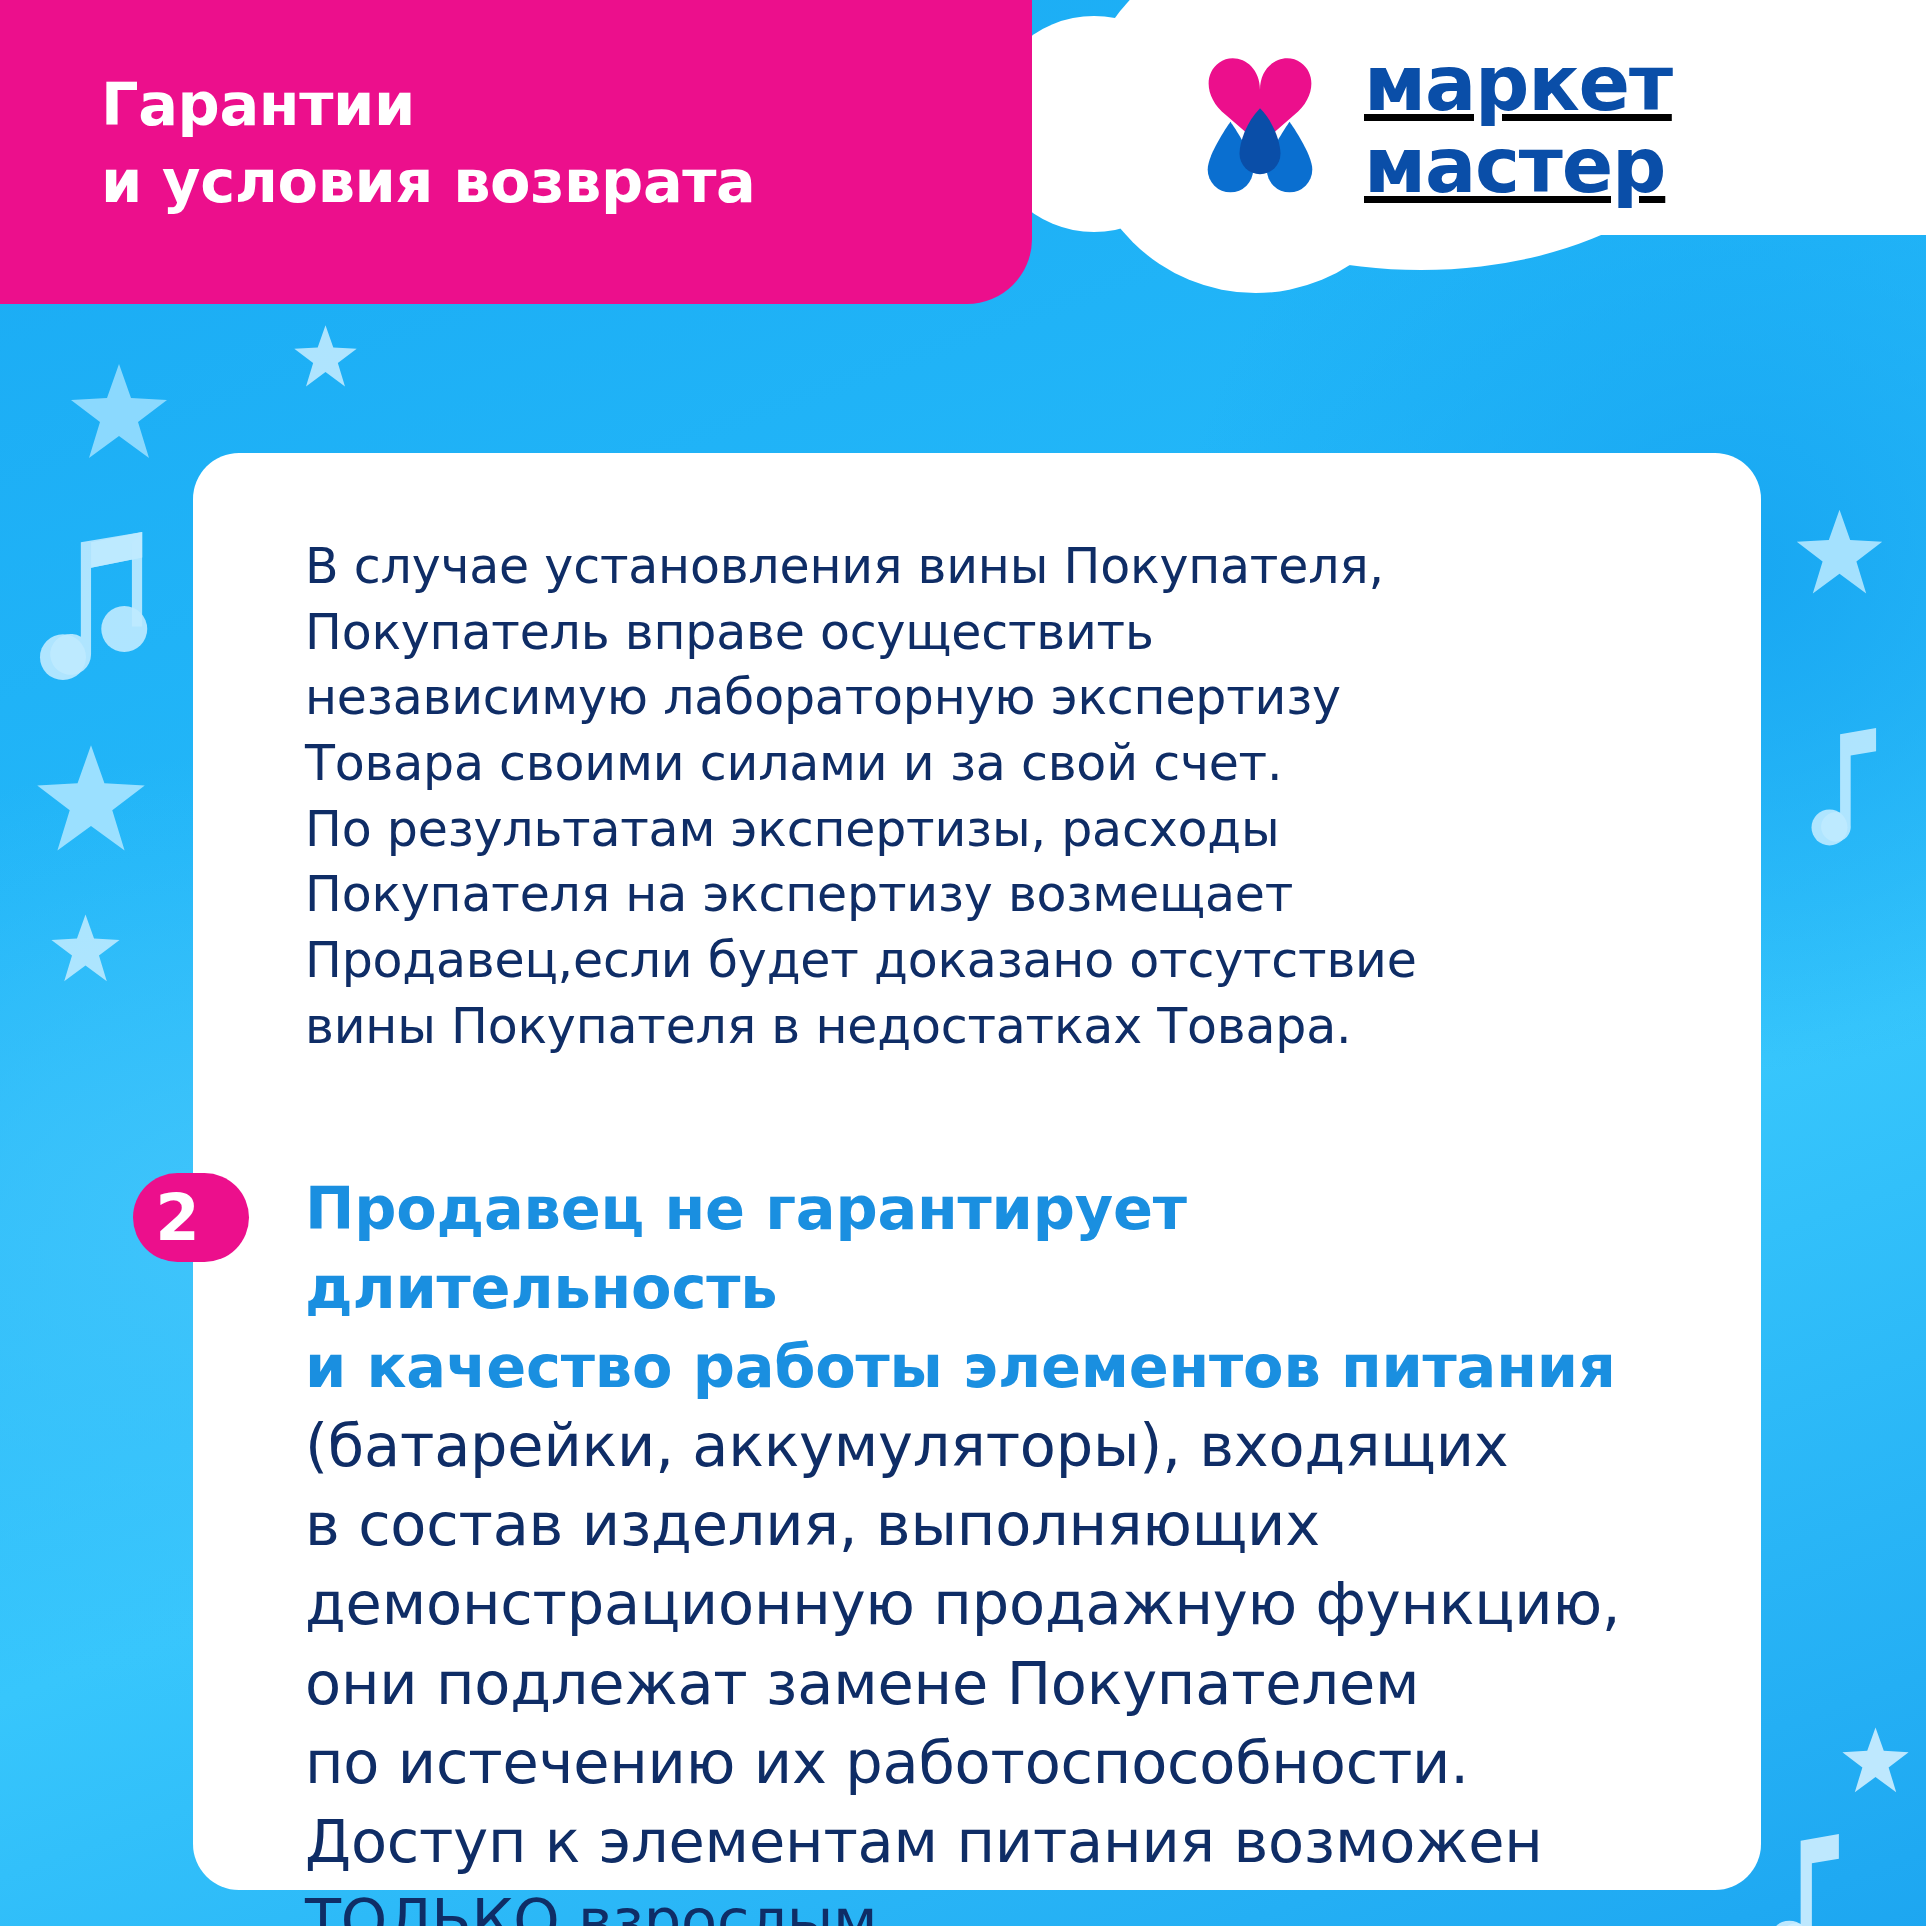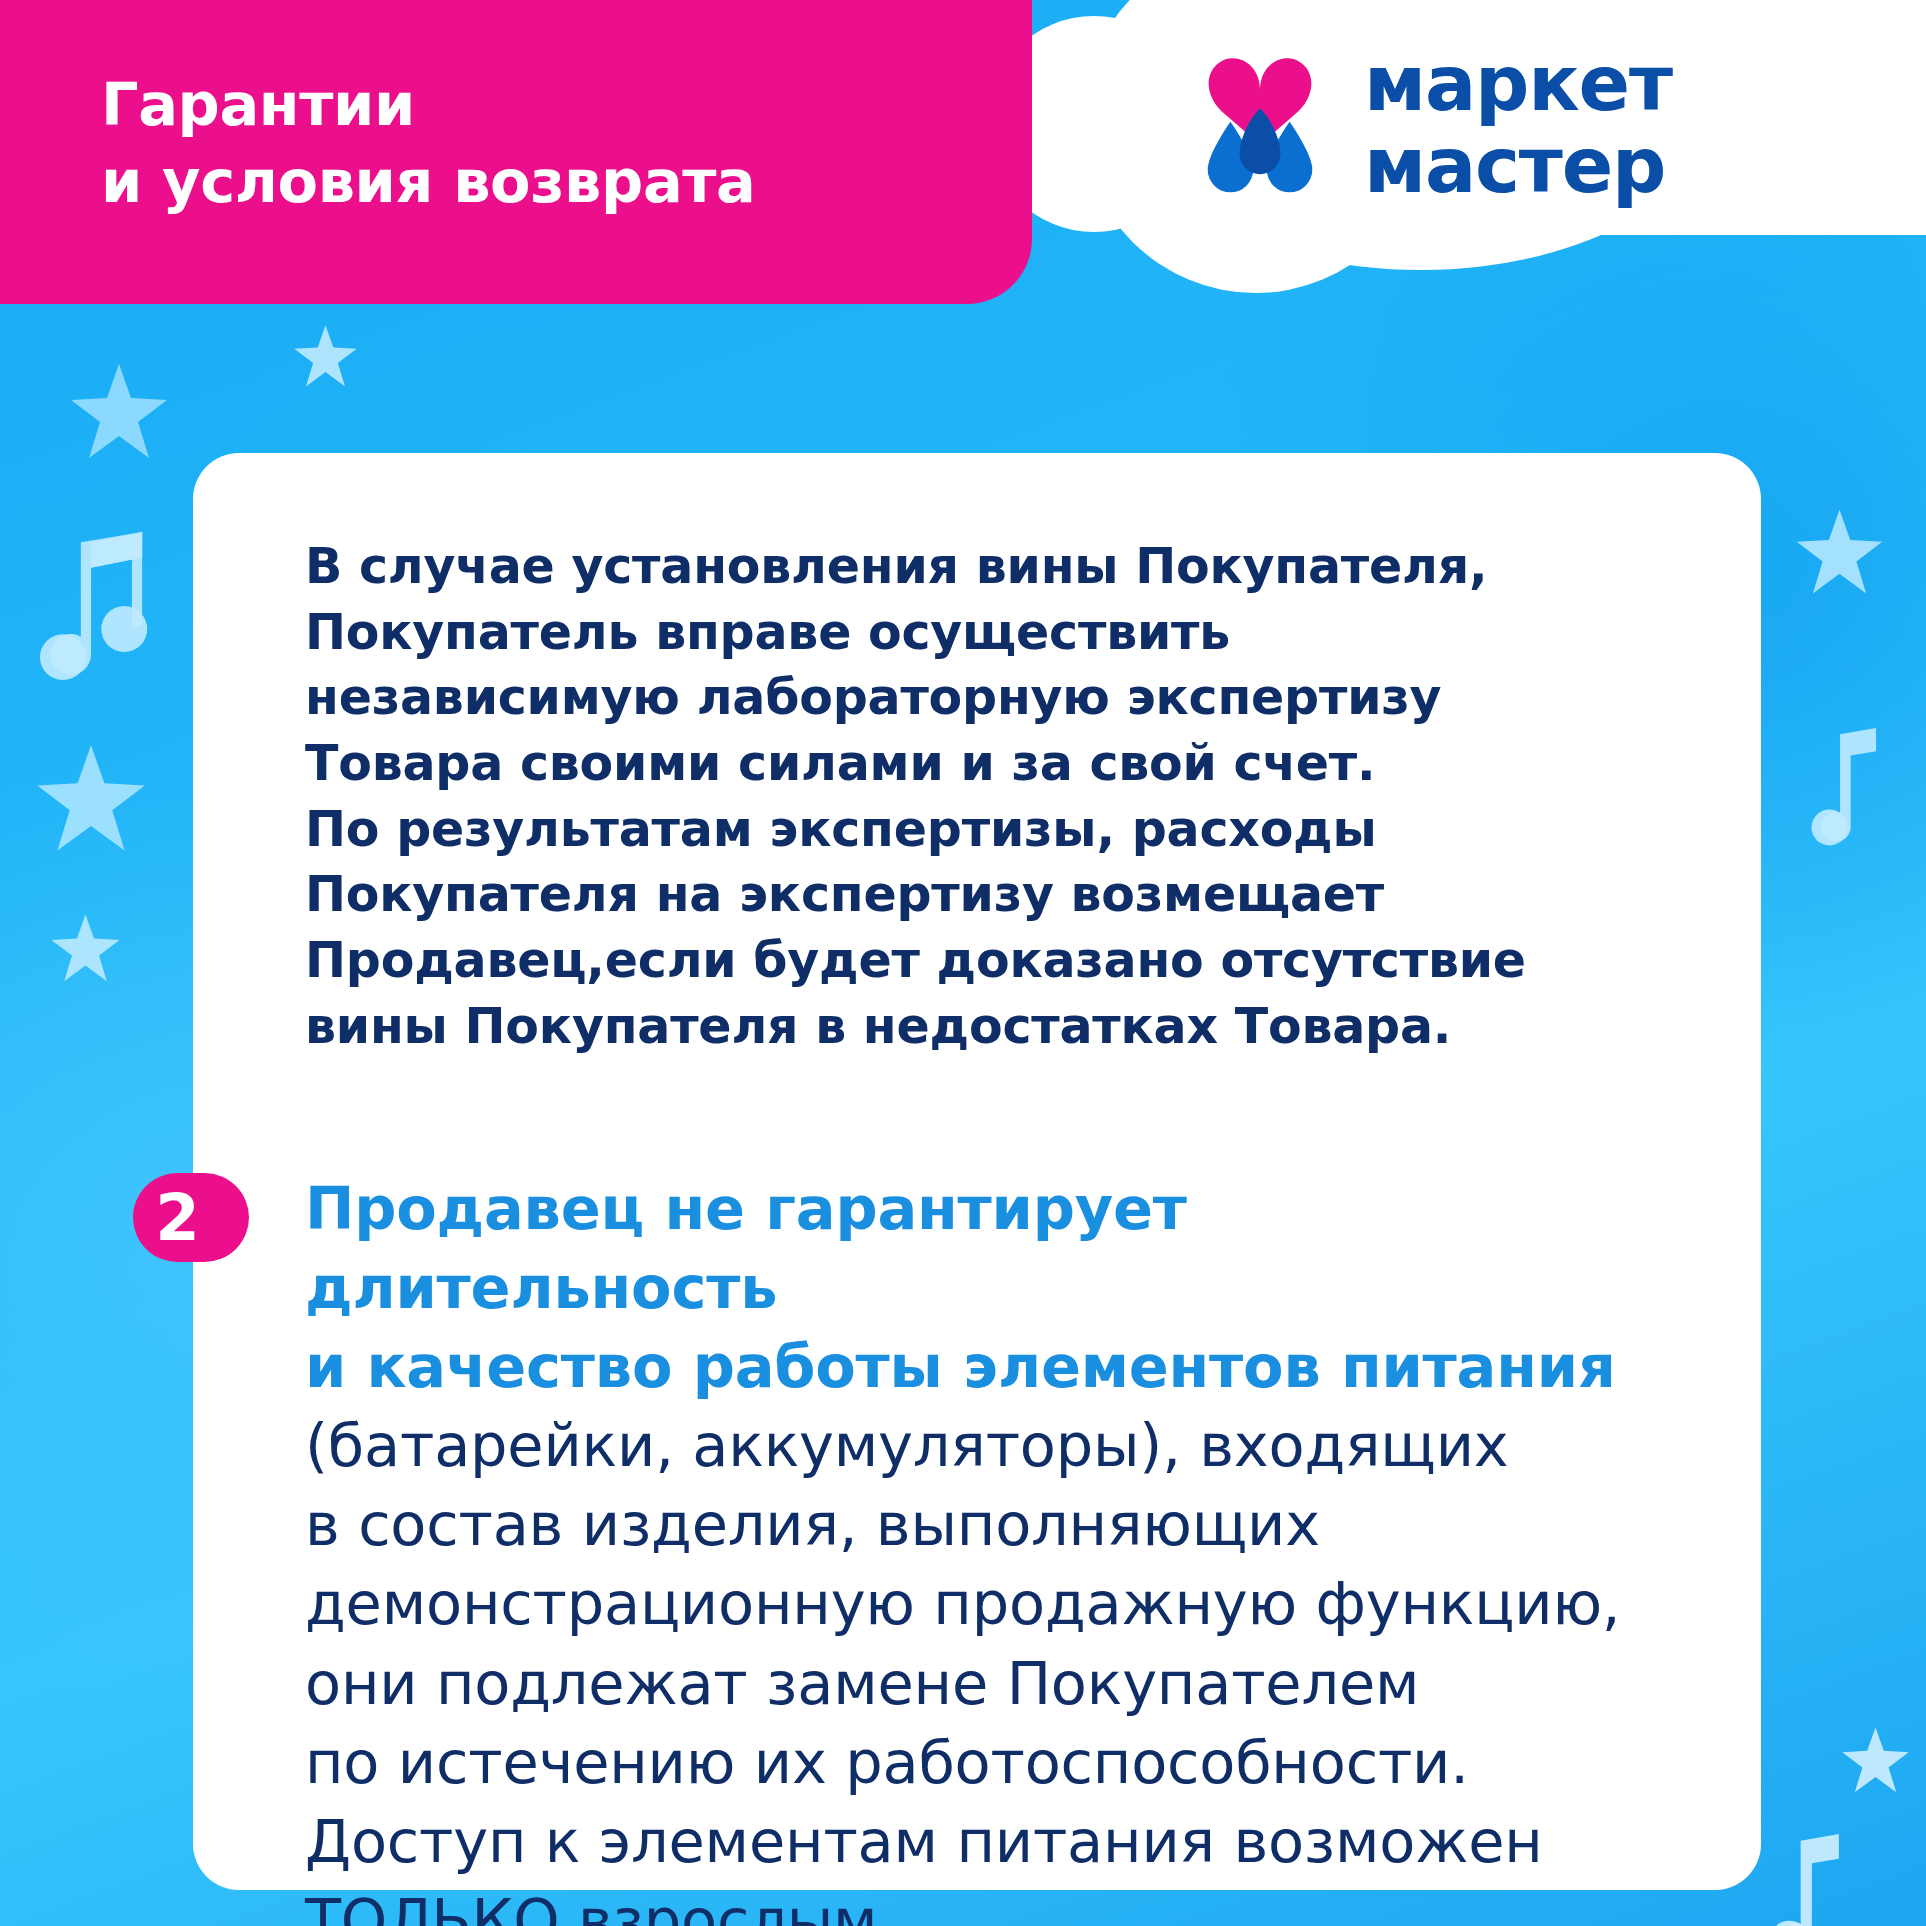--- a/index.html
+++ b/index.html
@@ -82,20 +82,21 @@
   .logo {
     position: absolute;
     left: 1179px;
     top: 15.4px;
     width: 655px;
     height: 216px;
     z-index: 30;
     display: flex;
     align-items: center;
     gap: 23px;
+    text-decoration: underline;
   }
   .logo-mark {
     position: relative;
     width: 162px;
     height: 166px;
     flex: 0 0 162px;
   }
   .logo-text {
     color: #0a4ea8;
     font-size: 76px;
@@ -134,21 +135,21 @@
   .card-inner {
     position: absolute;
     left: 112px;
     top: 81px;
     width: 1371px;
   }
   .para-1 {
     color: #0f2d66;
     font-size: 49px;
     line-height: 1.34;
-    font-weight: bold;
+    font-weight: normal;
     white-space: pre-line;
     letter-spacing: -0.2px;
   }
   .para-2 {
     margin-top: 110px;
     color: #0f2d66;
     font-size: 59px;
     line-height: 1.34;
     white-space: pre-line;
     letter-spacing: -0.2px;

